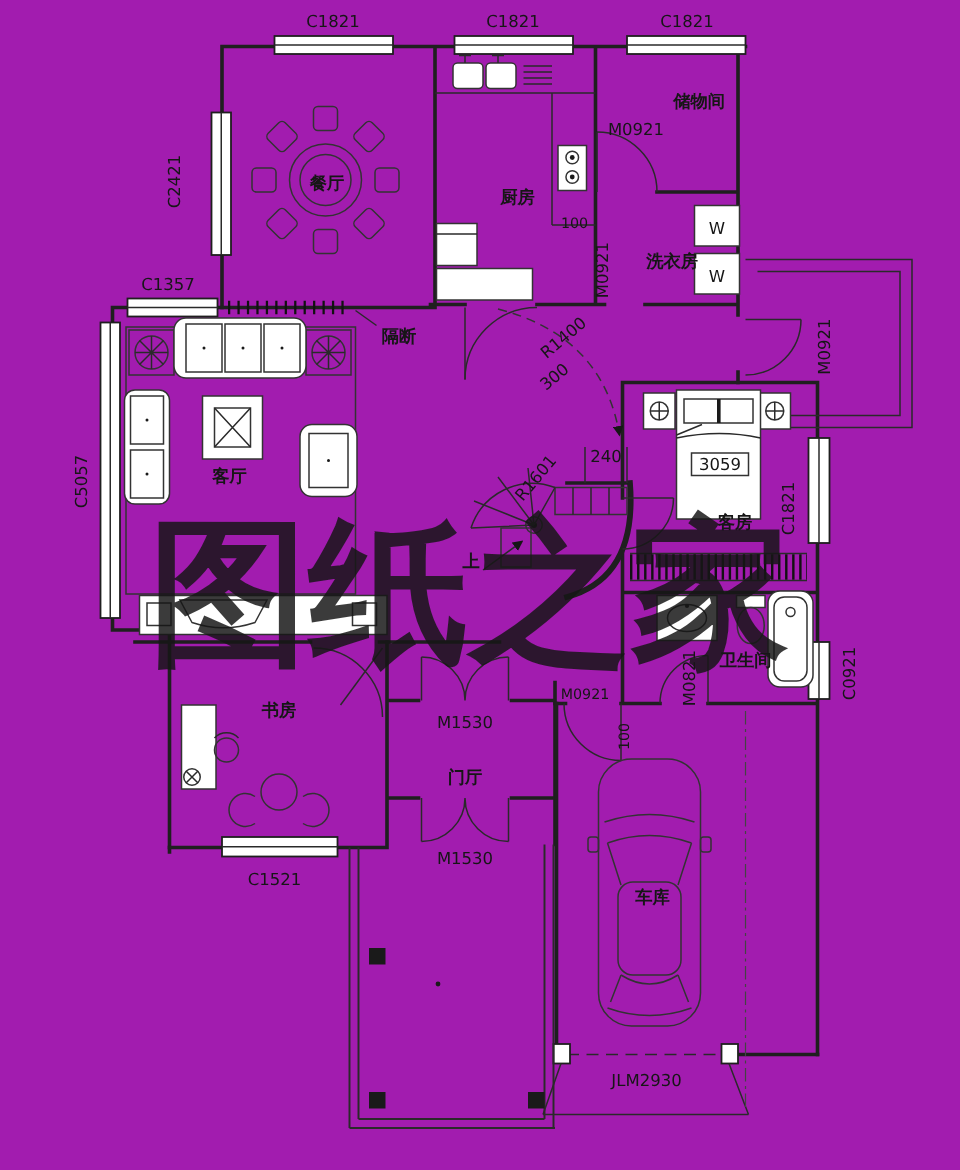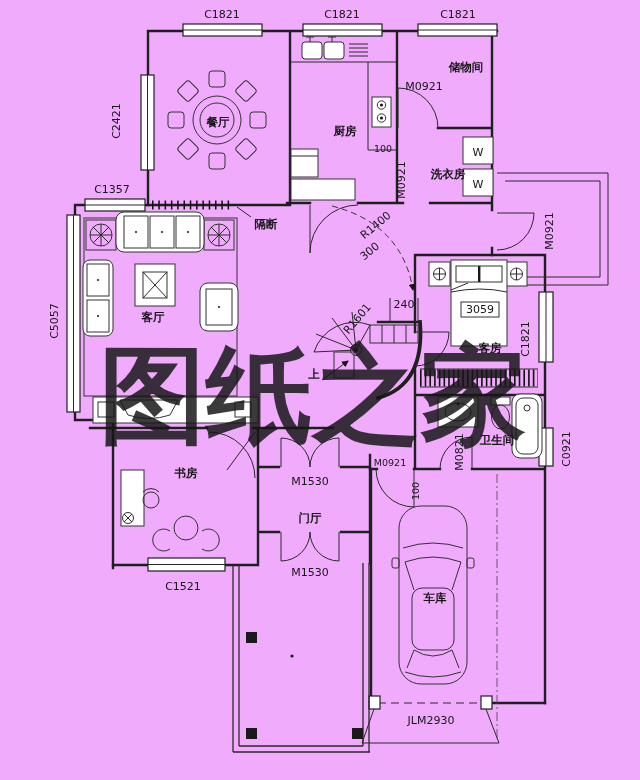--- a/index.html
+++ b/index.html
@@ -1,16 +1,16 @@
 <!DOCTYPE html>
 <html><head>
 <meta charset="utf-8">
 <style>
   html,body{margin:0;padding:0;background:#fff;}
-  .stage{width:640px;height:780px;position:relative;background:#f0abfc;overflow:hidden;}
+  .stage{width:640px;height:780px;position:relative;background:#a21caf;overflow:hidden;}
   svg{display:block;}
   .wall{stroke:#1f1f1f;stroke-width:2.4;fill:none;stroke-linecap:square;}
   .wall2{stroke:#1f1f1f;stroke-width:3.8;fill:none;stroke-linecap:square;}
   .thin{stroke:#2a2a2a;stroke-width:1;fill:none;}
   .thin2{stroke:#2a2a2a;stroke-width:1.3;fill:none;}
   .furn{stroke:#333;stroke-width:1;fill:#fff;}
   .furnNf{stroke:#333;stroke-width:1;fill:none;}
   .winbox{fill:#fff;stroke:#1f1f1f;stroke-width:1.2;}
   .blk{fill:#1a1a1a;stroke:none;}
   .axis{stroke:#444;stroke-width:.8;fill:none;stroke-dasharray:9 3 2 3;}

